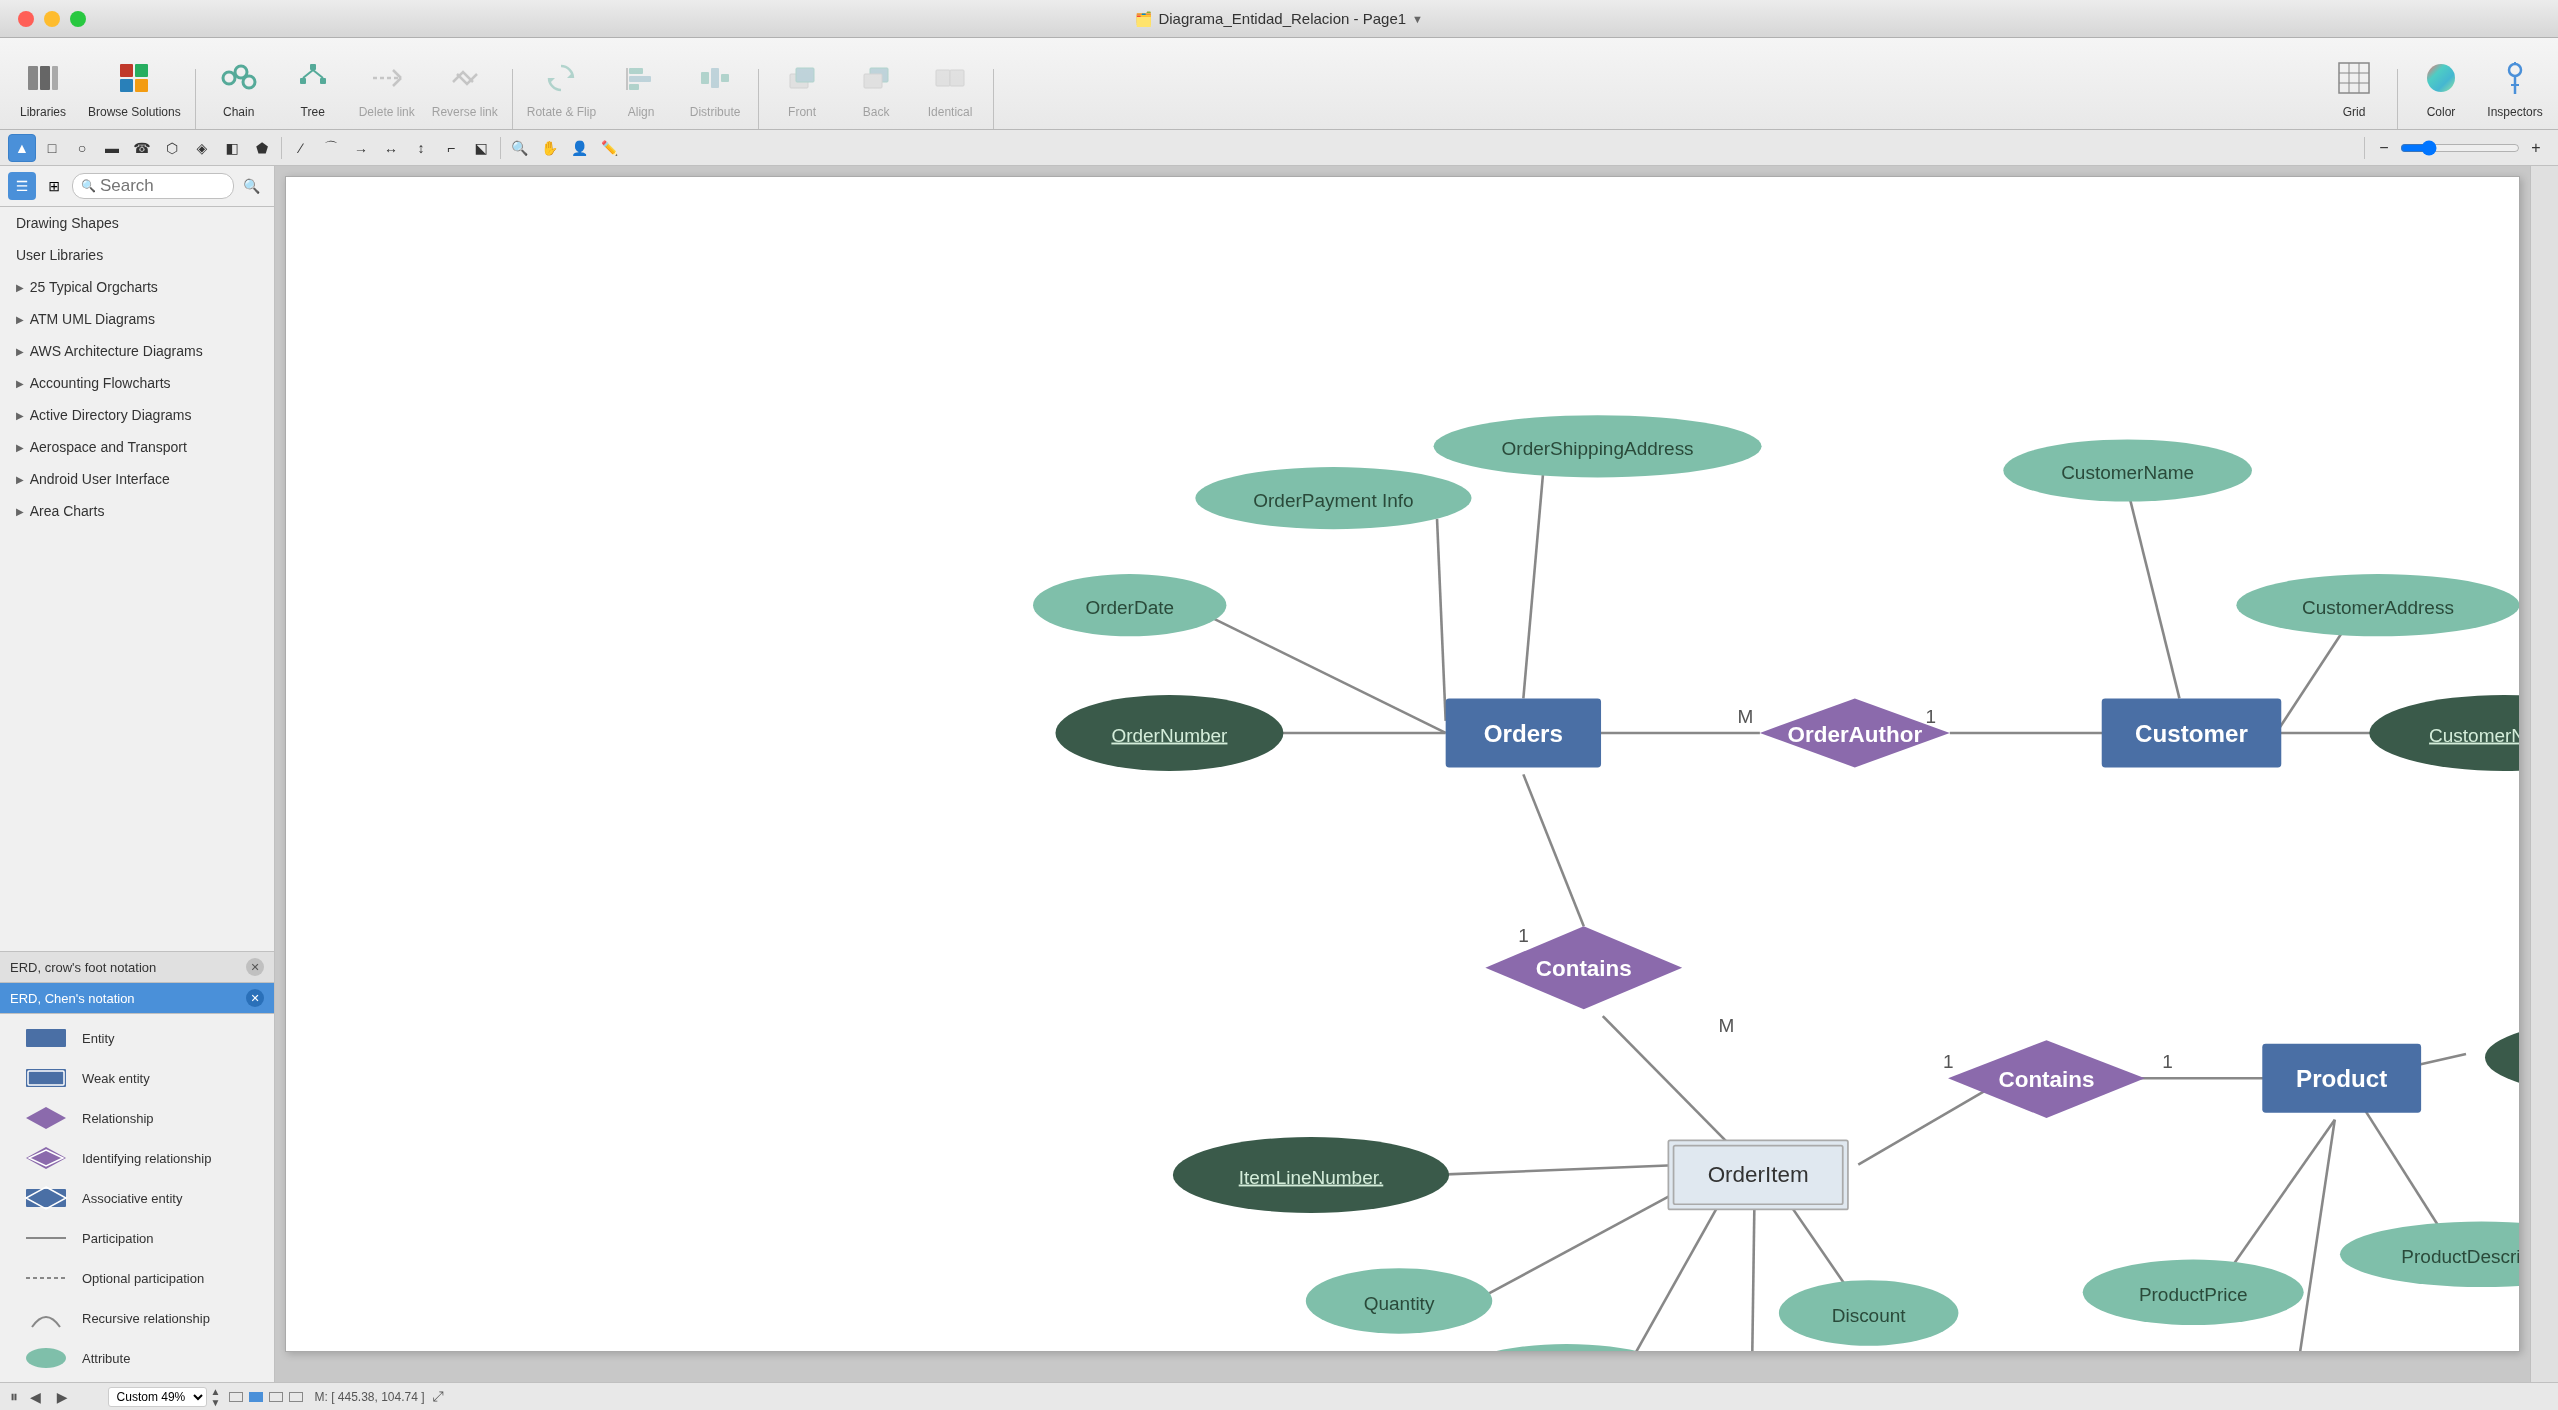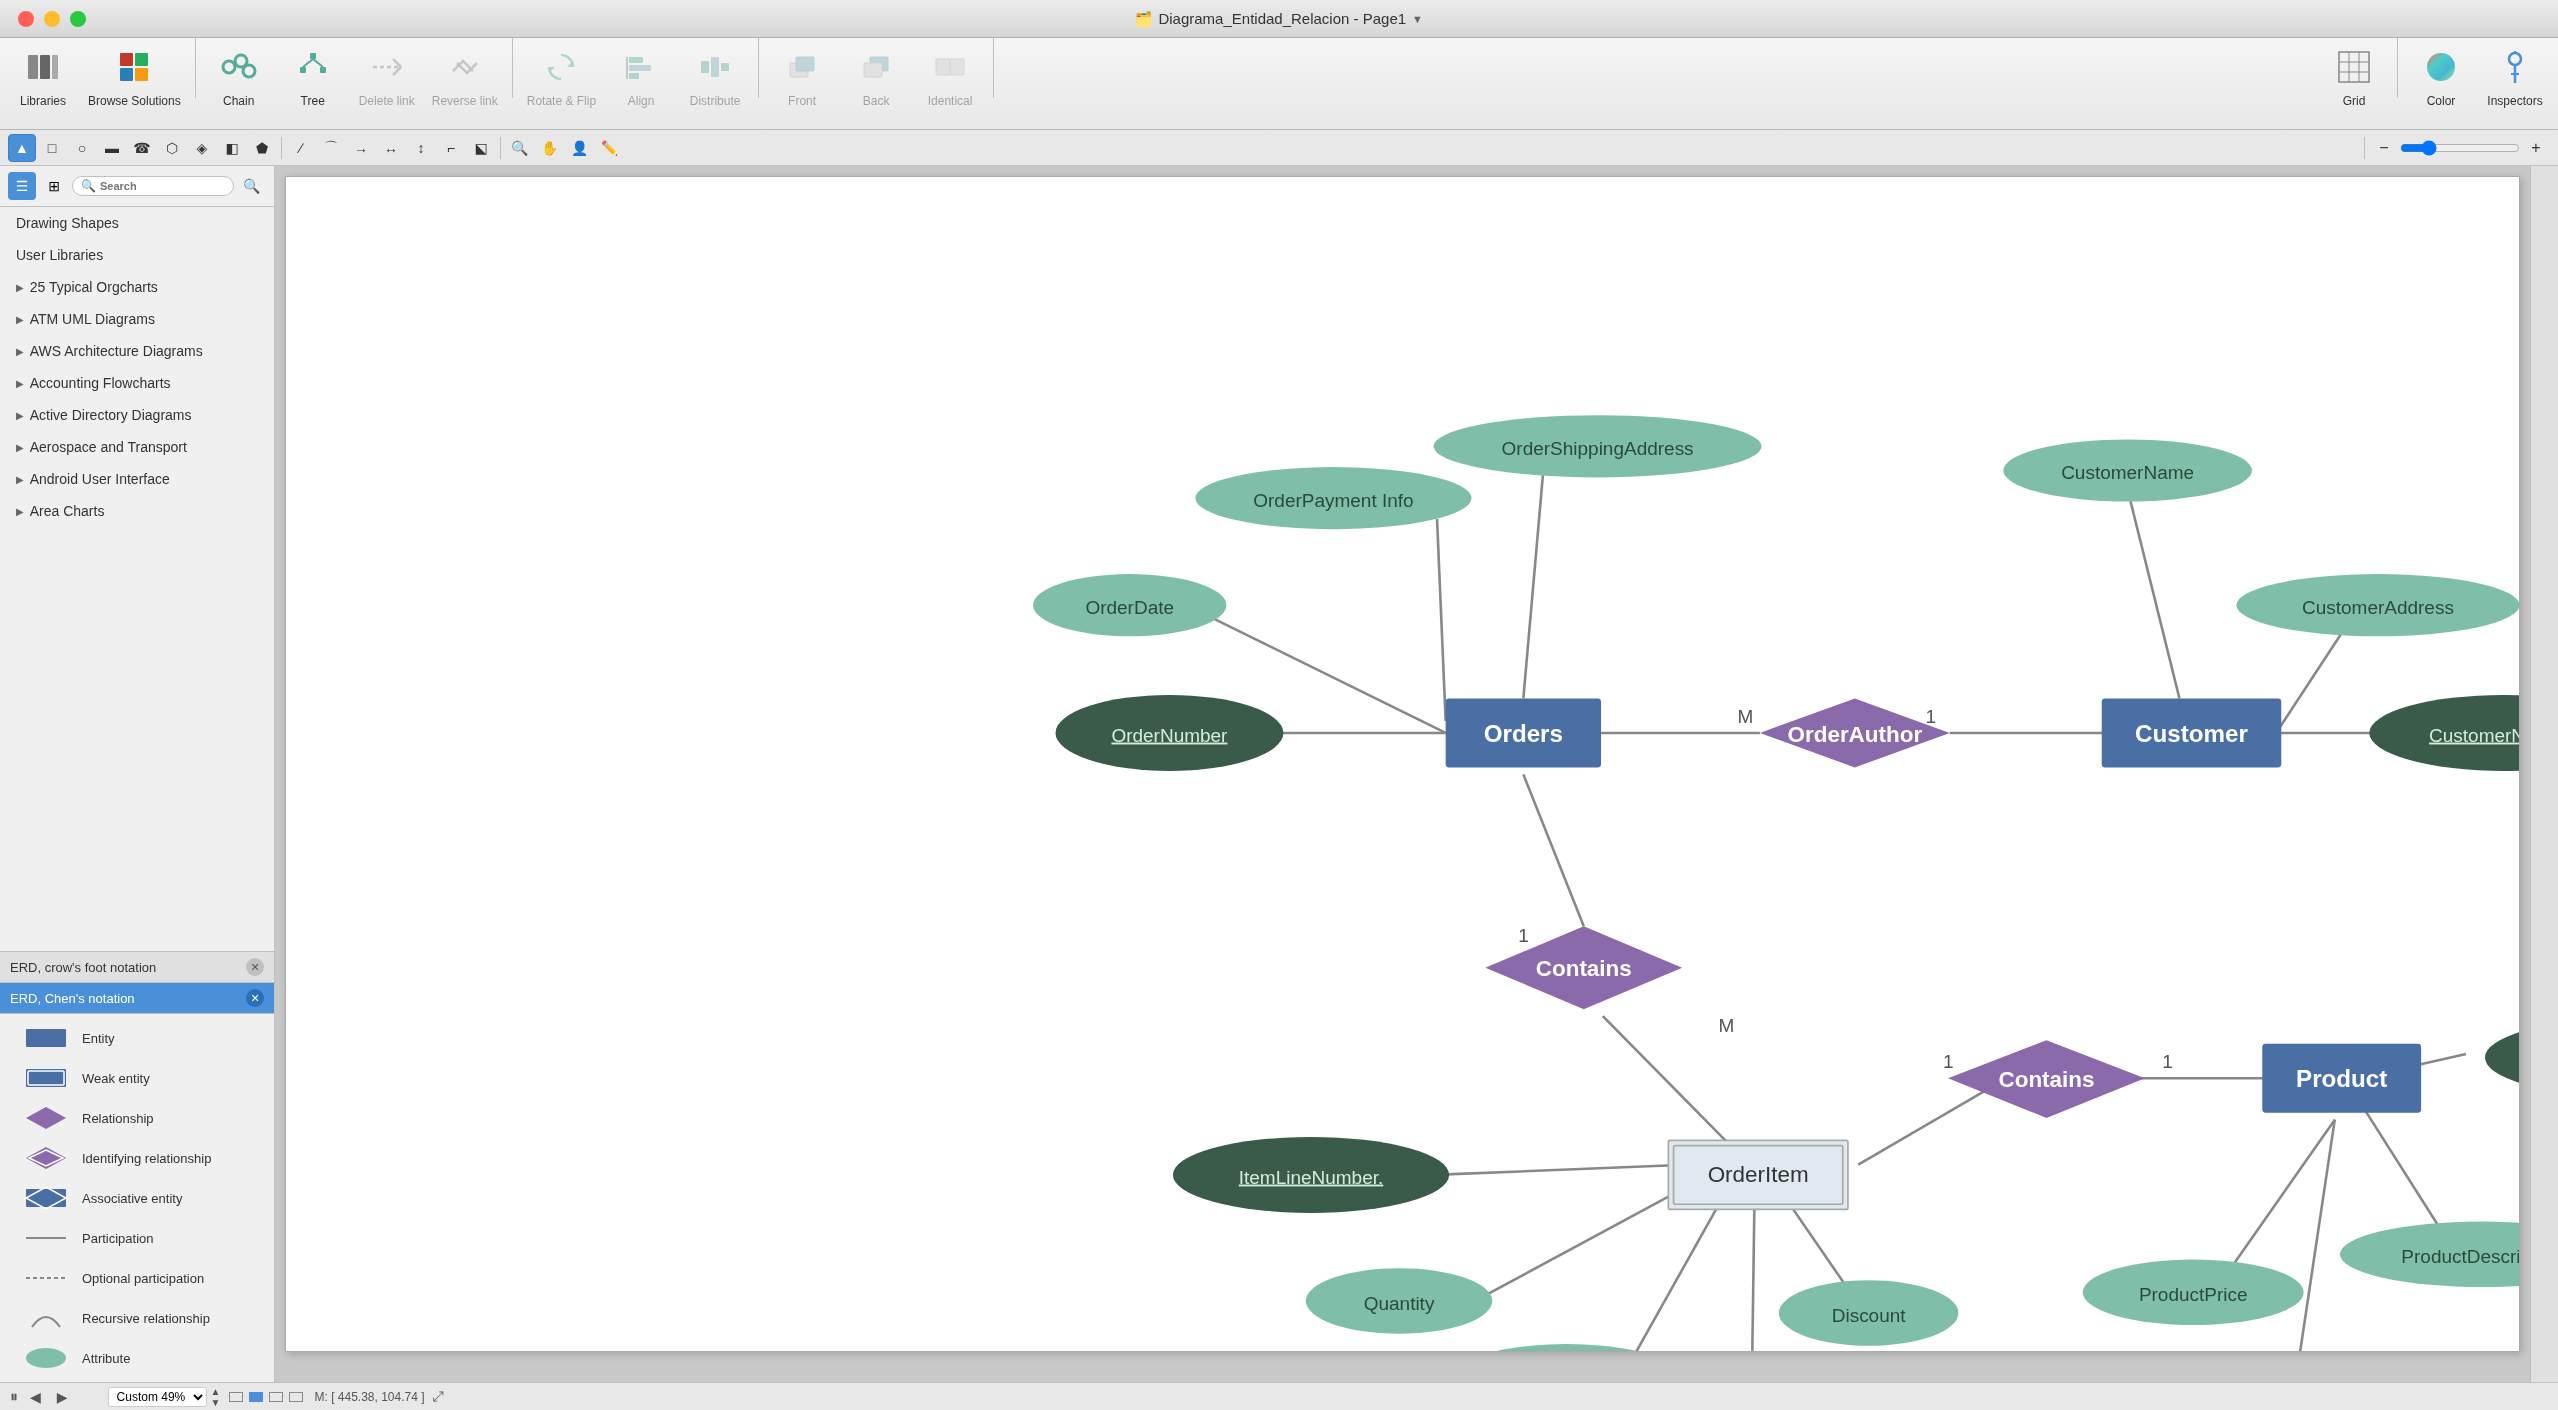--- a/index.html
+++ b/index.html
@@ -19,21 +19,21 @@
     .wc-min { background: #febc2e; }
     .wc-max { background: #28c840; }
     #title-text { font-size: 15px; color: #333; display: flex; align-items: center; gap: 6px; }
     #title-icon { color: #c0392b; font-size: 14px; }
 
     
     #toolbar {
       height: 92px;
       background: linear-gradient(180deg, #f5f5f5 0%, #e8e8e8 100%);
       border-bottom: 1px solid #b8b8b8;
-      display: flex; align-items: flex-start; padding: 0 8px; gap: 4px;
+      display: flex; align-items: flex-end; padding: 0 8px; gap: 4px;
     }
     .toolbar-btn {
       display: flex; flex-direction: column; align-items: center; justify-content: center;
       min-width: 70px; height: 80px; cursor: pointer; border-radius: 6px; padding: 4px 6px;
       color: #333; font-size: 12px; text-align: center; gap: 4px;
       background: transparent; border: none;
     }
     .toolbar-icon { font-size: 28px; line-height: 1; }
     .toolbar-label { font-size: 12px; color: #333; }
     .toolbar-sep { width: 1px; height: 60px; background: #c0c0c0; margin: 0 4px; }
@@ -58,21 +58,21 @@
 
     
     #sidebar {
       width: 275px; background: #f0f0f0; border-right: 1px solid #c0c0c0;
       display: flex; flex-direction: column; overflow: hidden;
     }
     #sidebar-top { display: flex; align-items: center; gap: 4px; padding: 6px 8px; border-bottom: 1px solid #c0c0c0; }
     .sidebar-icon-btn { width: 28px; height: 28px; display: flex; align-items: center; justify-content: center; border-radius: 4px; cursor: pointer; font-size: 14px; }
     .sidebar-icon-btn.active { background: #4a90d9; color: white; }
     #search-box { flex: 1; display: flex; align-items: center; background: white; border: 1px solid #c0c0c0; border-radius: 12px; padding: 2px 8px; gap: 4px; }
-    #search-input { border: none; outline: none; font-size: 11px; width: 100%; background: transparent; font-weight: bold; }
+    #search-input { border: none; outline: none; font-size: 17px; width: 100%; background: transparent; }
 
     #sidebar-list { overflow-y: auto; flex: 1; }
     .sidebar-item { padding: 8px 16px; font-size: 14px; color: #333; cursor: pointer; display: flex; align-items: center; gap: 6px; }
     .sidebar-item .arrow { font-size: 10px; color: #666; }
 
     
     #library-section { border-top: 1px solid #c0c0c0; }
     .lib-header {
       display: flex; align-items: center; justify-content: space-between;
       padding: 6px 10px; background: #e0e0e0; border-bottom: 1px solid #c0c0c0;

